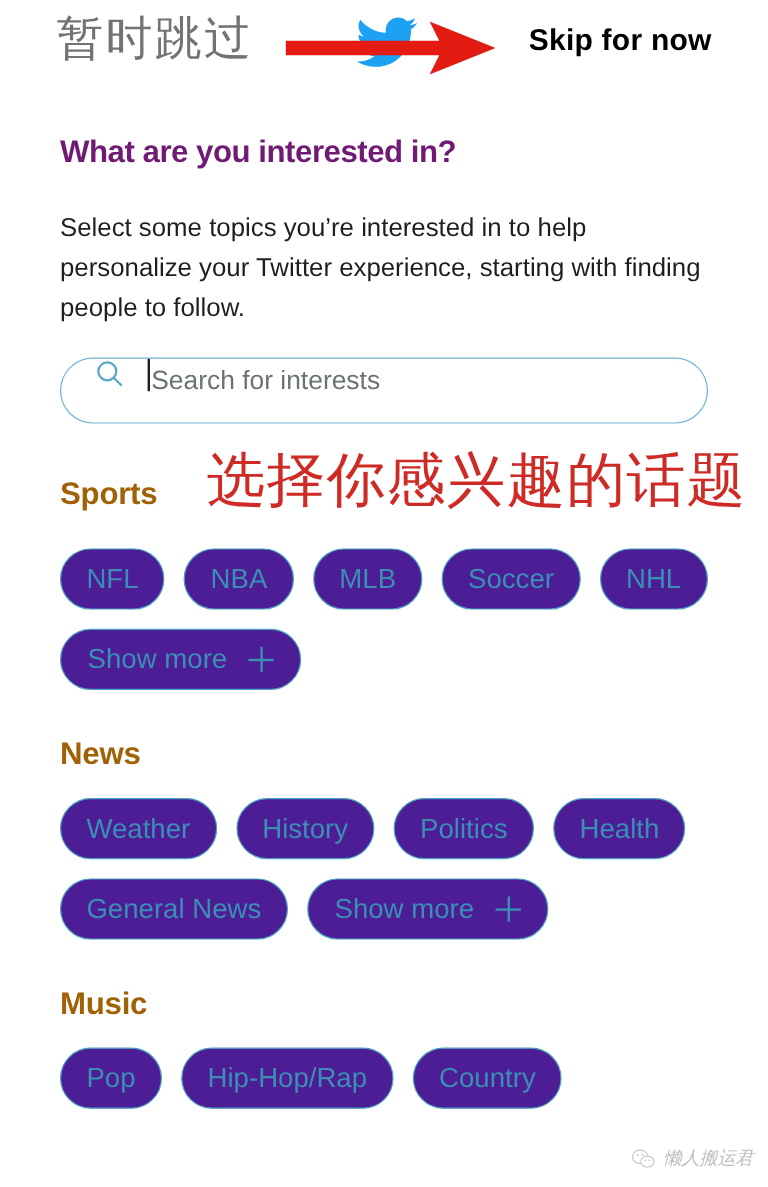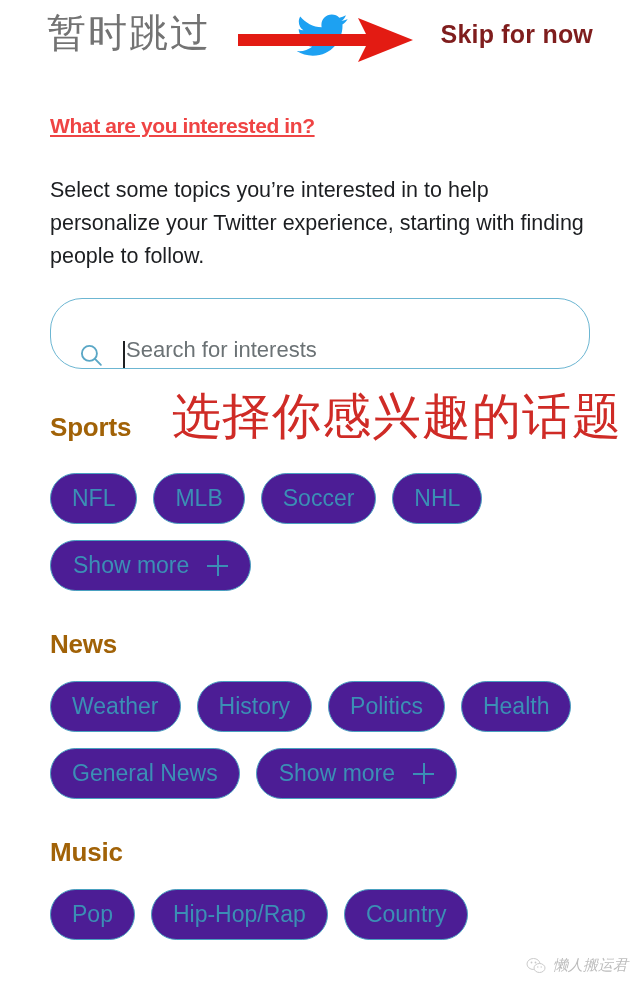--- a/index.html
+++ b/index.html
@@ -46,63 +46,62 @@
     top: 18px;
     width: 175px;
     height: 44px;
   }
   .skip-btn {
     position: absolute;
     right: 47px;
     top: 20px;
     font-size: 25px;
     font-weight: bold;
-    color: #7f1d1d;
+    color: #000000;
     letter-spacing: 0.2px;
     white-space: nowrap;
     background: none;
     border: none;
     padding: 0;
     font-family: "Liberation Sans", sans-serif;
     cursor: pointer;
   }
 
   
   .content {
     position: relative;
     padding: 0 50px;
   }
   .page-title {
     margin: 25px 0 0 0;
-    font-size: 21px;
+    font-size: 26px;
     line-height: 38px;
     font-weight: bold;
     letter-spacing: -0.4px;
-    color: #ef4444;
-    text-decoration: underline;
+    color: #701a75;
   }
   .page-desc {
     margin: 29px 0 0 0;
     font-size: 21.5px;
     line-height: 33px;
     color: #1c1e21;
     max-width: 545px;
   }
 
   
   .search-wrap {
     position: relative;
     margin-top: 25px;
-    height: 71px;
+    height: 55px;
     width: 540px;
     border: 1.6px solid #6cb6d2;
     border-radius: 32px;
     box-sizing: border-box;
     display: flex;
-    align-items: flex-end;
+    align-items: flex-start;
     background: #fff;
   }
   .search-icon {
     margin-left: 28px;
     width: 25px;
     height: 25px;
     flex: 0 0 auto;
   }
   .search-caret {
     width: 2px;
@@ -264,20 +263,21 @@
 
   <div class="section">
     <div class="sports-head-row">
       <h2 class="section-heading">Sports</h2>
       <div class="cn-annotation-topics">选择你感兴趣的话题</div>
     </div>
 
     <div class="chip-rows">
       <div class="chip-row">
         <button class="chip">NFL</button>
+        <button class="chip">NBA</button>
         <button class="chip">MLB</button>
         <button class="chip">Soccer</button>
         <button class="chip">NHL</button>
       </div>
       <div class="chip-row">
         <button class="chip show-more">
           <span>Show more</span>
           <span class="plus-icon"></span>
         </button>
       </div>

